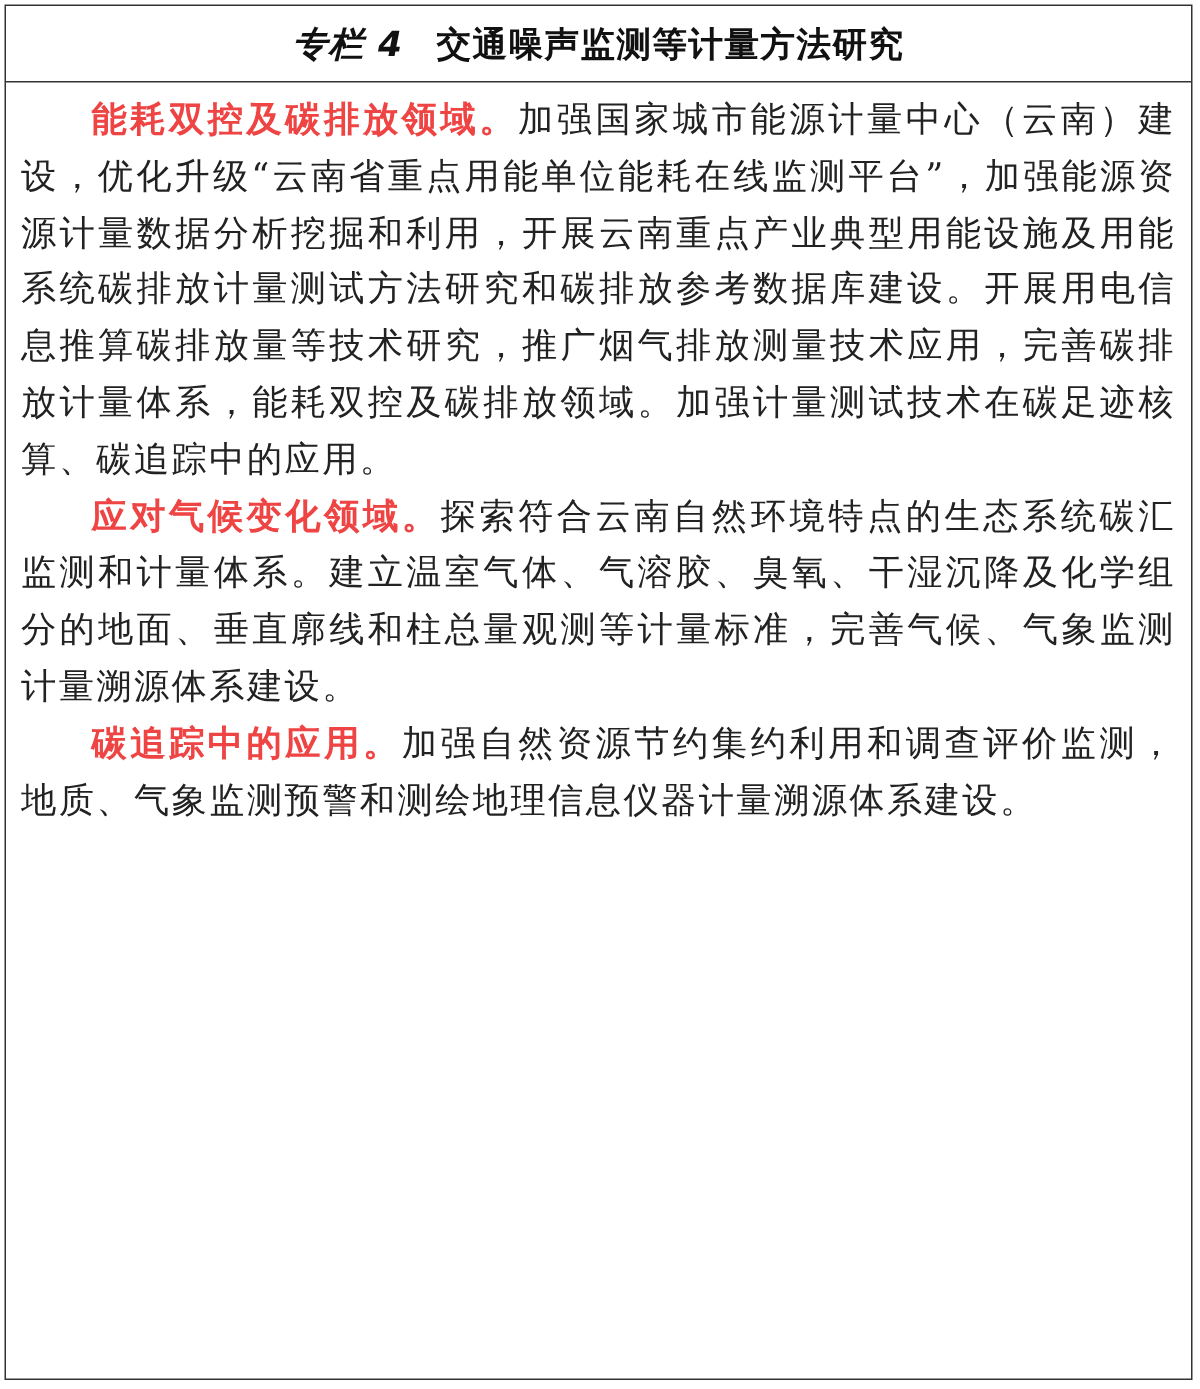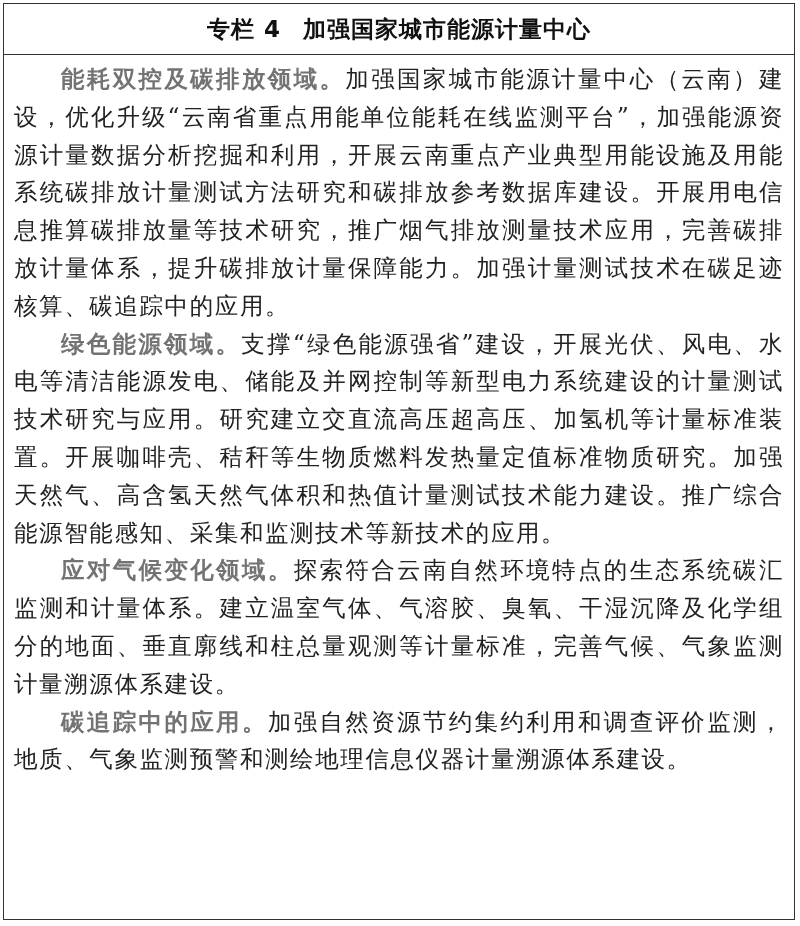--- a/index.html
+++ b/index.html
@@ -36,48 +36,48 @@
       font-family: "DejaVu Sans", "Liberation Sans", sans-serif;
       font-size: 23px;
       font-weight: bold;
       letter-spacing: 1px;
       color: #111111;
       display: flex;
       align-items: baseline;
     }
     .box-title .label {
       margin-right: 22px;
+      font-style: italic;
     }
     .box-body {
       padding: 6px 10px 0 10px;
     }
     .para {
       font-size: 23.5px;
       line-height: 37.8px;
       text-align: justify;
       text-indent: 2em;
       letter-spacing: 1.6px;
       margin: 0;
       color: #222222;
     }
     .para .lead {
       font-family: "DejaVu Sans", "Liberation Sans", sans-serif;
       font-weight: bold;
-      color: #737373;
+      color: #ef4444;
     }
   </style>
 </head>
 <body>
 
 <div class="box">
   <div class="box-header">
     <div class="box-title">
       <span class="label">专栏 4</span>
-      <span>加强国家城市能源计量中心</span>
+      <span>交通噪声监测等计量方法研究</span>
     </div>
   </div>
   <div class="box-body">
-    <p class="para"><span class="lead">能耗双控及碳排放领域。</span><span>加强国家城市能源计量中心（云南）建设，优化升级“云南省重点用能单位能耗在线监测平台”，加强能源资源计量数据分析挖掘和利用，开展云南重点产业典型用能设施及用能系统碳排放计量测试方法研究和碳排放参考数据库建设。开展用电信息推算碳排放量等技术研究，推广烟气排放测量技术应用，完善碳排放计量体系，提升碳排放计量保障能力。加强计量测试技术在碳足迹核算、碳追踪中的应用。</span></p>
-    <p class="para"><span class="lead">绿色能源领域。</span><span>支撑“绿色能源强省”建设，开展光伏、风电、水电等清洁能源发电、储能及并网控制等新型电力系统建设的计量测试技术研究与应用。研究建立交直流高压超高压、加氢机等计量标准装置。开展咖啡壳、秸秆等生物质燃料发热量定值标准物质研究。加强天然气、高含氢天然气体积和热值计量测试技术能力建设。推广综合能源智能感知、采集和监测技术等新技术的应用。</span></p>
+    <p class="para"><span class="lead">能耗双控及碳排放领域。</span><span>加强国家城市能源计量中心（云南）建设，优化升级“云南省重点用能单位能耗在线监测平台”，加强能源资源计量数据分析挖掘和利用，开展云南重点产业典型用能设施及用能系统碳排放计量测试方法研究和碳排放参考数据库建设。开展用电信息推算碳排放量等技术研究，推广烟气排放测量技术应用，完善碳排放计量体系，能耗双控及碳排放领域。加强计量测试技术在碳足迹核算、碳追踪中的应用。</span></p>
     <p class="para"><span class="lead">应对气候变化领域。</span><span>探索符合云南自然环境特点的生态系统碳汇监测和计量体系。建立温室气体、气溶胶、臭氧、干湿沉降及化学组分的地面、垂直廓线和柱总量观测等计量标准，完善气候、气象监测计量溯源体系建设。</span></p>
     <p class="para"><span class="lead">碳追踪中的应用。</span><span>加强自然资源节约集约利用和调查评价监测，地质、气象监测预警和测绘地理信息仪器计量溯源体系建设。</span></p>
   </div>
 </div>
 
 </body></html>

